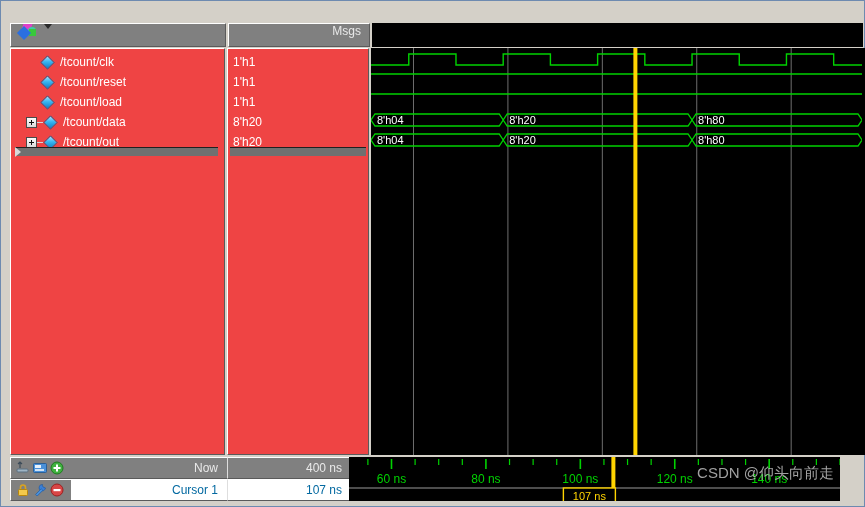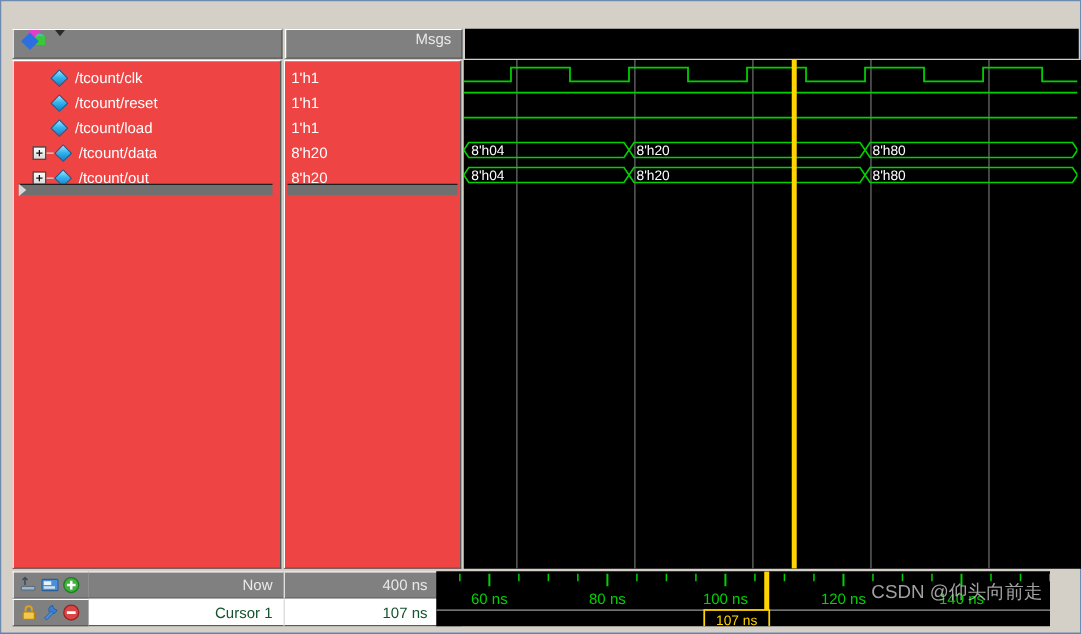--- a/index.html
+++ b/index.html
@@ -166,21 +166,21 @@
     padding-right: 9px; font-size: 12px;
   }
   .st-valcell {
     width: 142px; height: 22px;
     border: 1px solid #ffffff; border-left-color: #dedede;
     border-bottom-color: #5a5a5a;
     display: flex; align-items: center; justify-content: flex-end;
     padding-right: 26px; font-size: 12px;
   }
   .st-row.r1 .st-labelcell, .st-row.r1 .st-valcell { background: #808080; color: #e9e9e9; }
-  .st-row.r2 .st-labelcell, .st-row.r2 .st-valcell { background: #ffffff; color: #14532d; }
+  .st-row.r2 .st-labelcell, .st-row.r2 .st-valcell { background: #ffffff; color: #0369a1; }
   .ic { width: 14px; height: 14px; position: relative; flex: 0 0 auto; }
   .ic svg { display: block; }
 
   
   .ruler {
     position: absolute; left: 348px; top: 456px; width: 491px; height: 44px;
     background: #000; overflow: hidden;
   }
   .ruler svg { display: block; }
 

